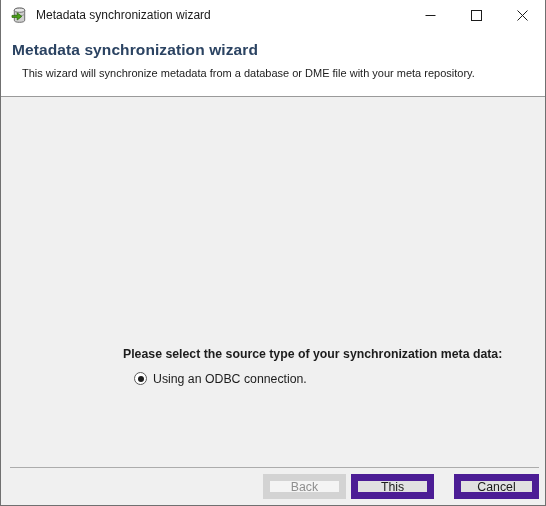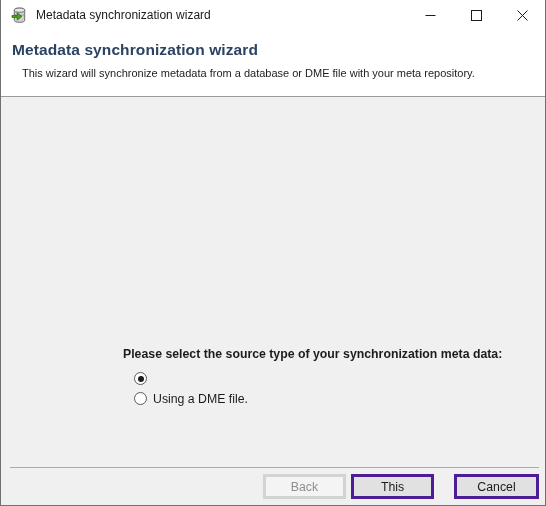--- a/index.html
+++ b/index.html
@@ -175,21 +175,21 @@
 
   .btn {
     position: absolute;
     top: 474px;
     height: 25px;
     box-sizing: border-box;
     font-size: 12.3px;
     display: flex;
     align-items: center;
     justify-content: center;
-    border: 3px solid #4c1d95;
+    border: 7px solid #4c1d95;
     background: #e1e1e1;
     color: #1c1c1c;
     padding: 0;
     font-family: "Liberation Sans", "DejaVu Sans", sans-serif;
   }
   .btn.disabled {
     background: #f4f4f4;
     border-color: #d3d3d3;
     color: #8e8e8e;
   }
@@ -242,26 +242,23 @@
     <div class="header-title">Metadata synchronization wizard</div>
     <div class="header-sub">This wizard will synchronize metadata from a database or DME file with your meta repository.</div>
   </div>
 
   <div class="body-area">
 
     <div class="prompt">Please select the source type of your synchronization meta data:</div>
 
     <div class="radio-row r1">
       <span class="radio checked"></span>
+      <span class="radio-label">Using an ODBC connection.</span>
     </div>
 
-    <div class="radio-row r2">
-      <span class="radio"></span>
-      <span class="radio-label">Using a DME file.</span>
-    </div>
   </div>
 
   <div class="footer-sep"></div>
 
   <div class="btn back disabled">Back</div>
   <div class="btn next">This</div>
   <div class="btn cancel">Cancel</div>
 
 </div>
 

